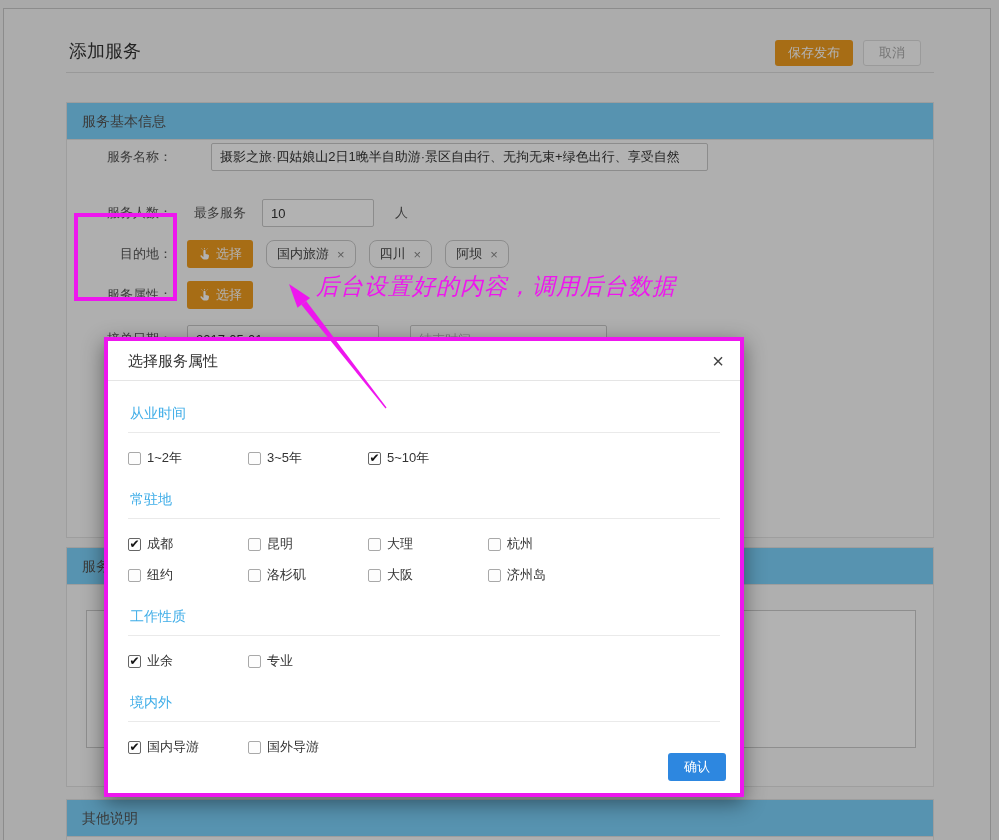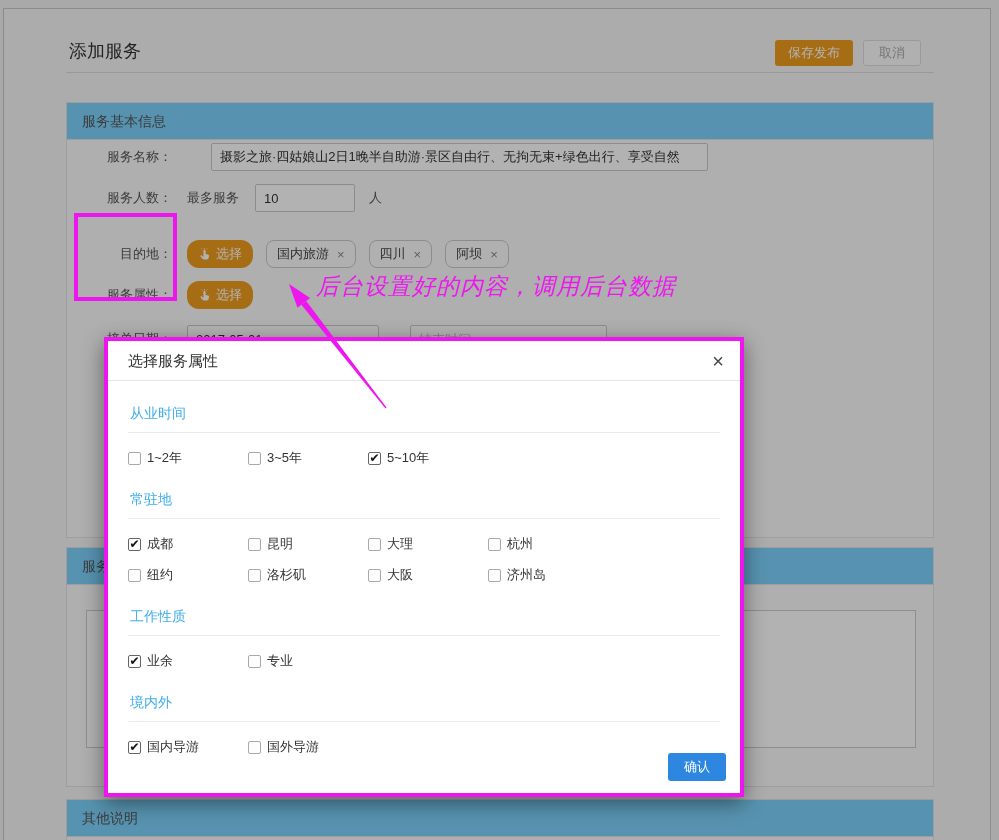--- a/index.html
+++ b/index.html
@@ -23,33 +23,33 @@
   .panel{position:absolute; left:62px; width:868px; background:#fbfbfb; border:1px solid #e2e2e2;}
   .panel-header{height:37px; line-height:36px; padding-left:15px; background:#7dd3fc;
     border-bottom:1px solid #e2e2e2; font-size:14px; color:#555;}
   #panel-basic{top:93px; height:436px;}
   #panel-detail{top:538px; height:240px;}
   #panel-other{top:790px; height:50px;}
   .detail-box{position:absolute; left:19px; top:62px; width:830px; height:138px;
     background:#fff; border:1px solid #ccc;}
 
   .frow{position:absolute; left:62px; right:69px; height:28px; display:flex; align-items:center; font-size:13px; color:#555;}
-  #row-name{top:134px;gap:24px;} #row-count{top:175px;} #row-dest{top:231px;} #row-attr{top:272px;} #row-date{top:316px;}
+  #row-name{top:134px;gap:24px;} #row-count{top:190px;gap:7px;} #row-dest{top:231px;} #row-attr{top:272px;} #row-date{top:316px;}
   .lbl{width:106px; text-align:right; margin-right:15px; flex:none;}
   .tin{height:28px; border:1px solid #c9c9c9; background:#fff; font-size:13px; color:#333;
     padding:0 8px; border-radius:2px; font-family:inherit;}
   .tin::placeholder{color:#b8b8b8;}
   #name-input{width:497px;}
-  #count-input{width:100px; margin-left:16px;}
+  #count-input{width:112px; margin-left:9px;}
   .suffix{margin-left:14px;}
   #date-start{width:192px;}
   .date-sep{margin:0 9px; color:#888;}
   #date-end{width:197px;}
   .btn-select{height:28px; padding:0 11px; background:var(--orange); color:#fff; border:none;
-    border-radius:12px; font-size:13px; display:inline-flex; align-items:center; gap:5px;}
+    border-radius:3px; font-size:13px; display:inline-flex; align-items:center; gap:5px;}
   .tag{height:28px; border:1px solid #c9c9c9; background:#fdfdfd; border-radius:8px;
     display:inline-flex; align-items:center; padding:0 10px; font-size:13px; color:#444; margin-left:13px;}
   .tag-x{margin-left:8px; color:#888; font-size:13px; cursor:pointer;}
 
   
   .dim{position:absolute; inset:0; background:rgba(0,0,0,0.30); z-index:5;}
 
   
   .modal{position:absolute; left:104px; top:337px; width:640px; height:460px; z-index:10;
     background:#fff; border:4px solid var(--ann); box-shadow:0 6px 20px rgba(0,0,0,.45);}

